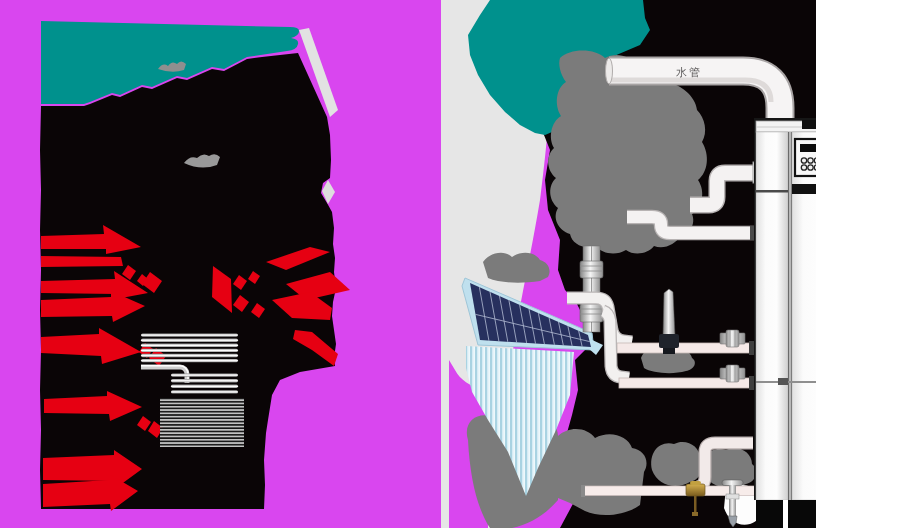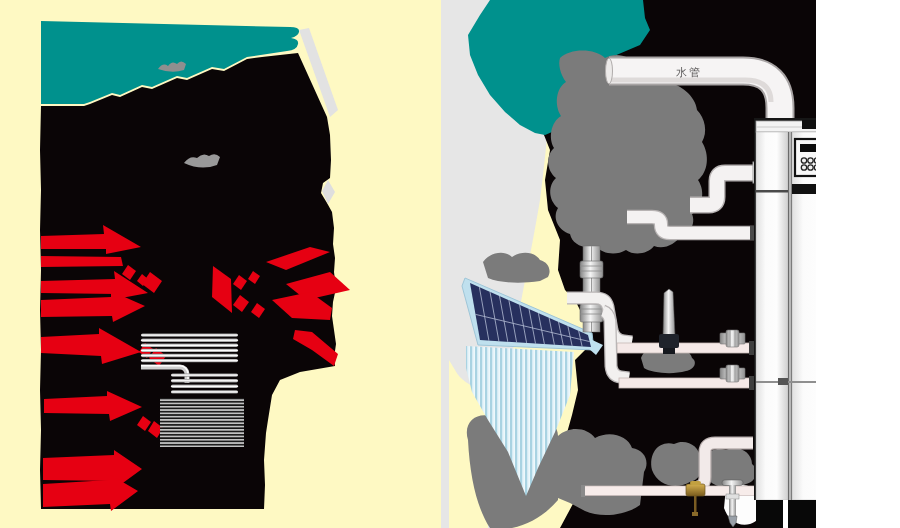--- a/index.html
+++ b/index.html
@@ -1,16 +1,16 @@
 <!DOCTYPE html>
 <html><head>
 <meta charset="utf-8">
 <style>
   html,body{margin:0;padding:0;background:#ffffff;}
-  .canvas{position:relative;width:816px;height:528px;background:#fef9c3;overflow:hidden;
+  .canvas{position:relative;width:816px;height:528px;background:#d946ef;overflow:hidden;
           font-family:"Liberation Sans", sans-serif;}
   svg{display:block}
   text.pipe-label{font-family:"Liberation Sans", sans-serif;font-size:11px;letter-spacing:2px;}
 </style>
 </head>
 <body>
 
 <div class="canvas">
 <svg width="900" height="528" viewBox="0 0 900 528" xmlns="http://www.w3.org/2000/svg">
   <defs>

